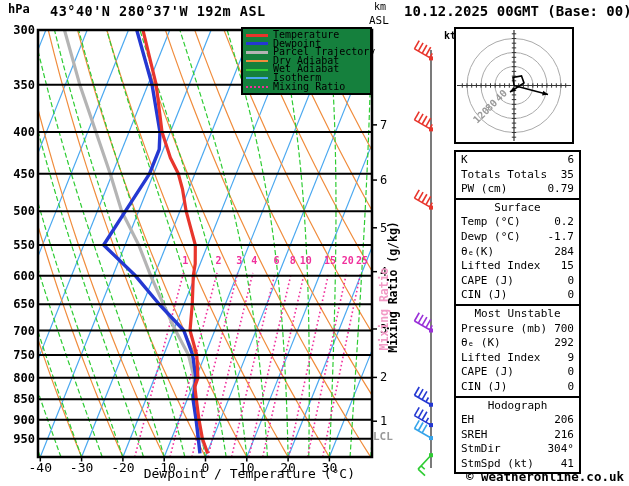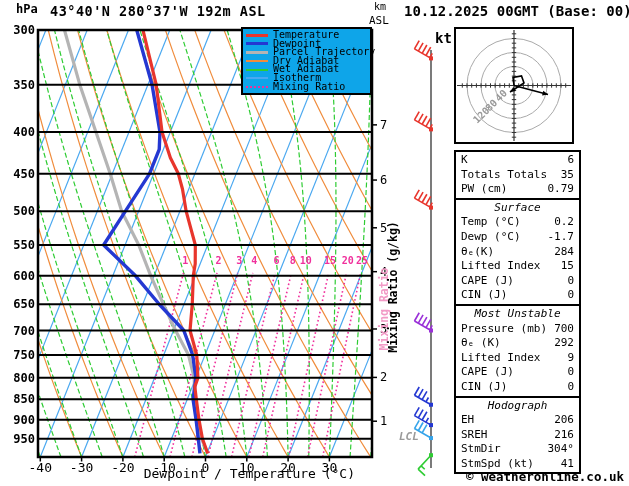--- a/index.html
+++ b/index.html
@@ -2,36 +2,36 @@
 <html><head>
 <meta charset="utf-8">
 <style>
   html,body{margin:0;padding:0;background:#fff;}
   body{width:629px;height:486px;position:relative;overflow:hidden;
        font-family:"DejaVu Sans Mono","Liberation Mono",monospace;color:#000;}
   #chart-svg{position:absolute;left:0;top:0;}
   .abs{position:absolute;white-space:pre;}
   .b{font-weight:bold;}
   #title{left:50px;top:3px;font-size:13.5px;letter-spacing:.5px;}
-  #hpa-unit{left:16px;top:2px;font-size:12px;}
+  #hpa-unit{left:8px;top:2px;font-size:12px;}
   #km-unit{left:374px;top:1px;font-size:10px;}
   #asl-unit{left:369px;top:14px;font-size:11px;}
   #datetime{left:404px;top:3px;font-size:14px;}
   #xaxis-label{left:55px;top:466px;width:300px;text-align:right;font-size:13px;}
-  #lcl-label{left:399px;top:430px;font-size:11px;color:#9a9a9a;font-style:italic;}
-  #kt-label{left:435px;top:30px;font-size:14px;}
+  #lcl-label{left:373px;top:430px;font-size:11px;color:#9a9a9a;}
+  #kt-label{left:444px;top:30px;font-size:10px;}
   #credit{left:452px;top:469px;width:172px;text-align:right;font-size:12.5px;}
-  #legend{left:241px;top:27px;width:131px;border:2px solid #000;background:#0ea5e9;
+  #legend{left:241px;top:27px;width:131px;border:2px solid #000;background:#15803d;
           padding:2px 4px 2px 3px;box-sizing:border-box;}
   .lg-row{display:flex;align-items:center;height:8.6px;}
   .lg-swatch{width:22px;margin-right:5px;flex:0 0 22px;}
   .lg-label{font-size:10px;line-height:8.6px;}
   #stats{left:454px;top:152px;width:127px;}
   .stat-box{border:2px solid #000;background:#fff;margin-top:-2px;padding:1px 0;}
-  .stat-header{text-align:center;font-size:11px;line-height:14.6px;font-style:italic;}
+  .stat-header{text-align:center;font-size:11px;line-height:14.6px;}
   .stat-row{display:flex;justify-content:space-between;padding:0 5px;font-size:11px;line-height:14.6px;}
   .stat-val{text-align:right;}
 </style>
 </head>
 <body>
 
 <svg id="chart-svg" width="629" height="486">
     <defs>
       <clipPath id="plot-clip">
         <rect x="38" y="30" width="334" height="427"></rect>

